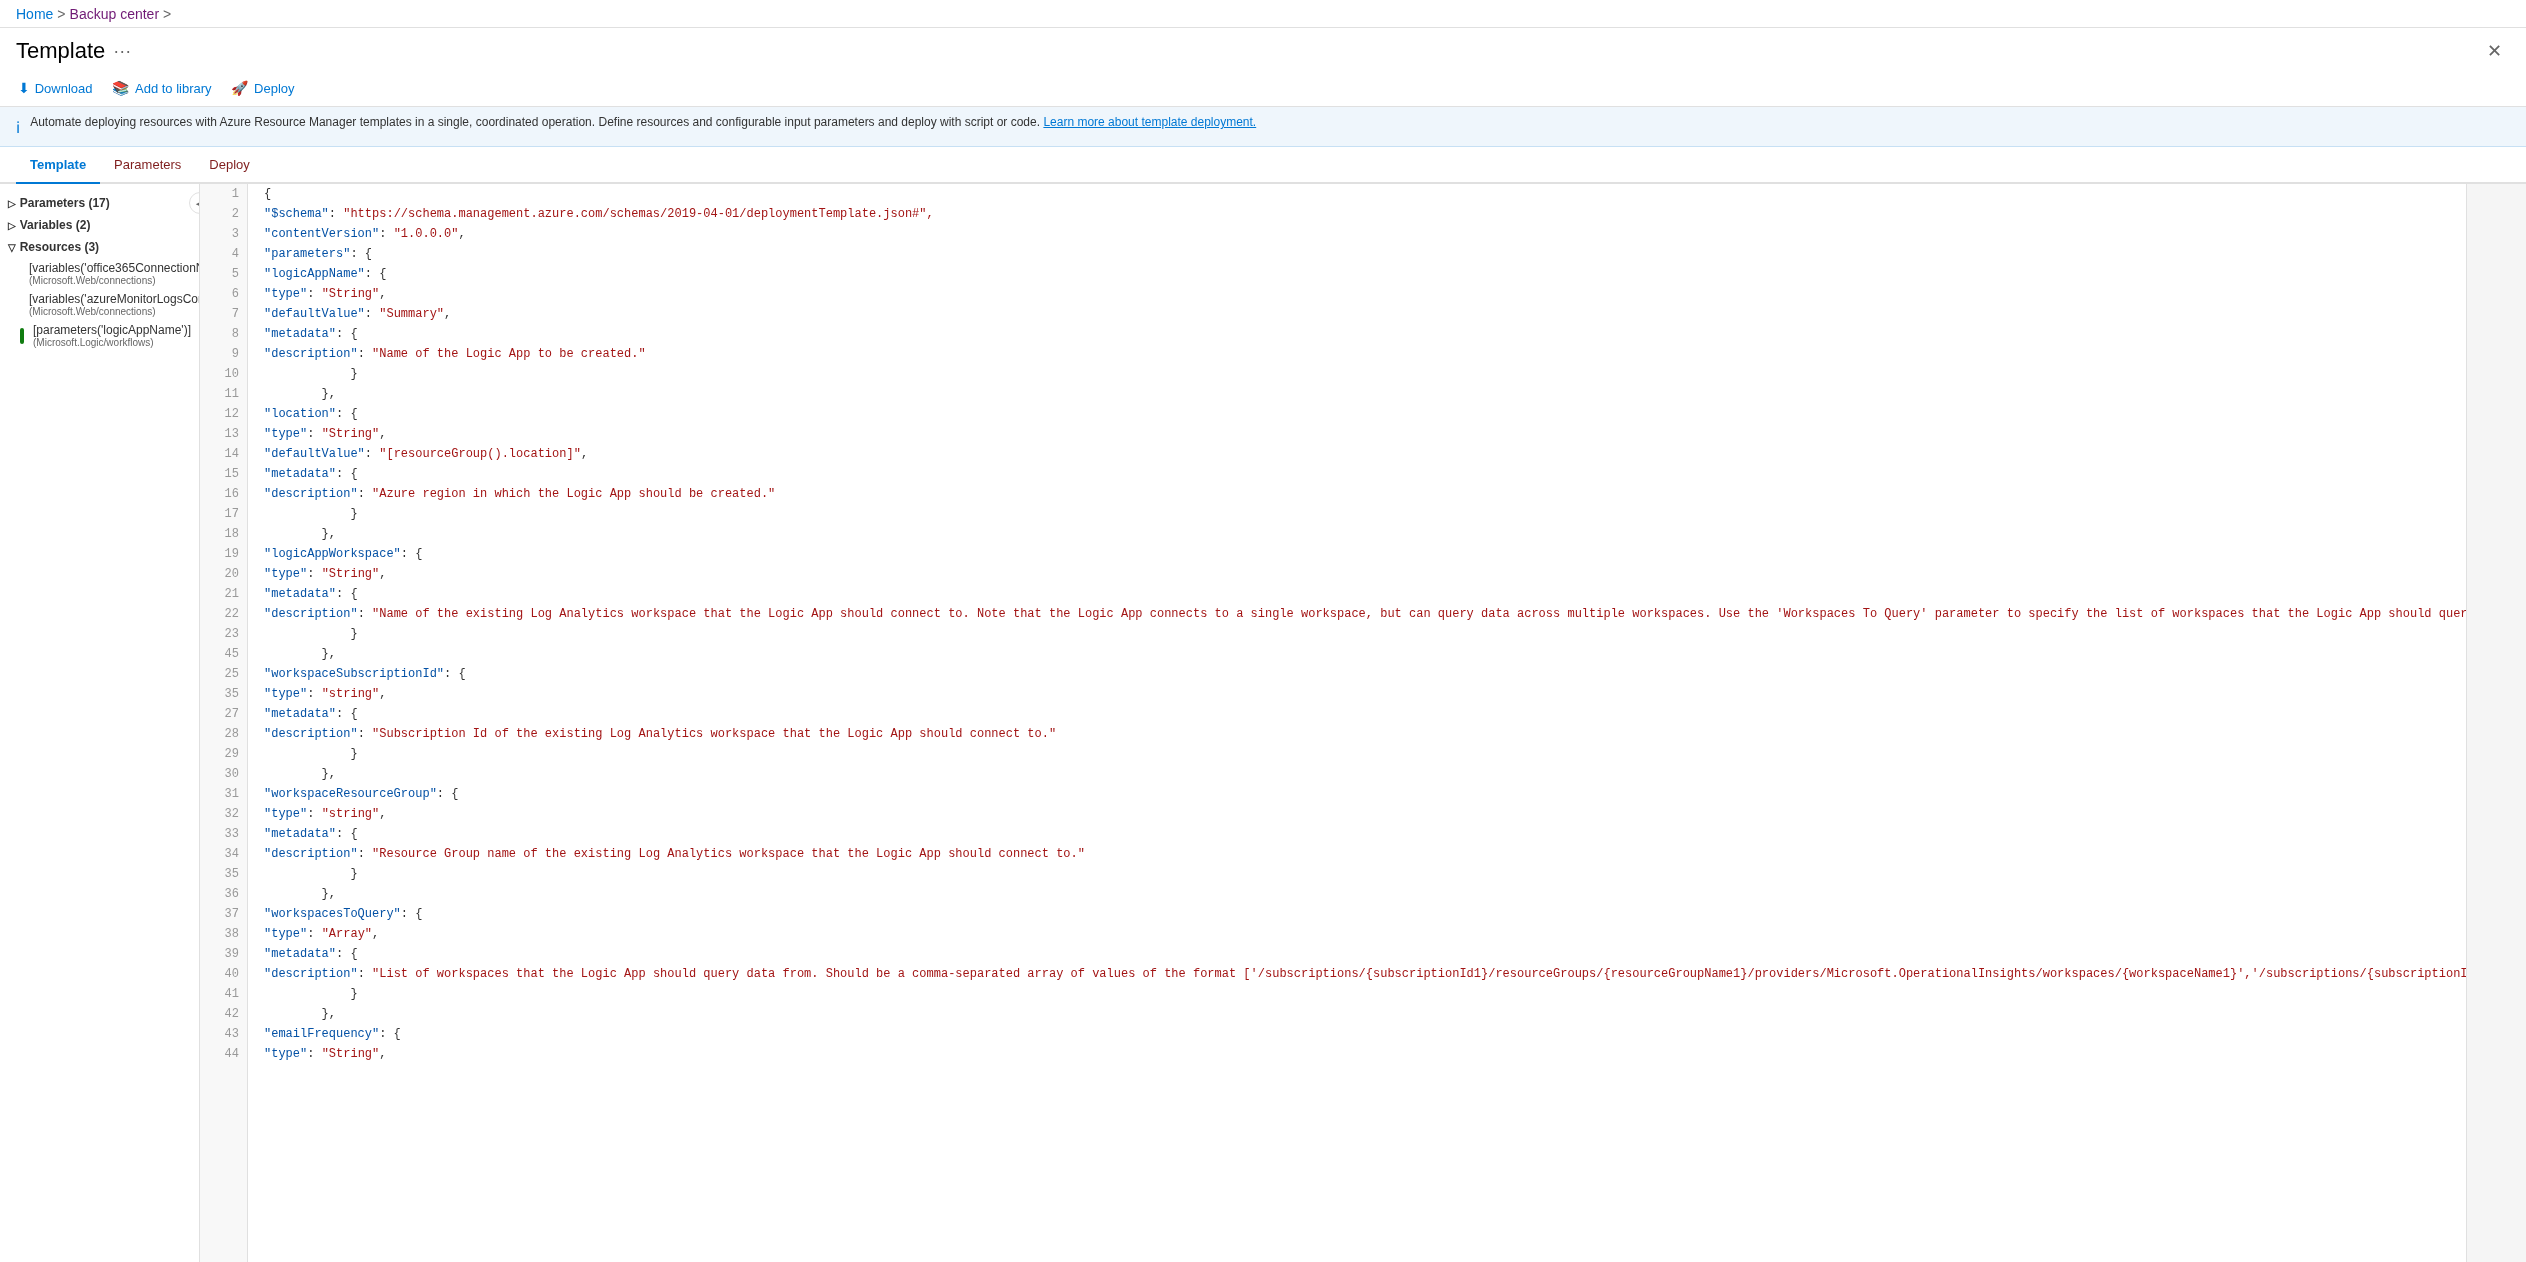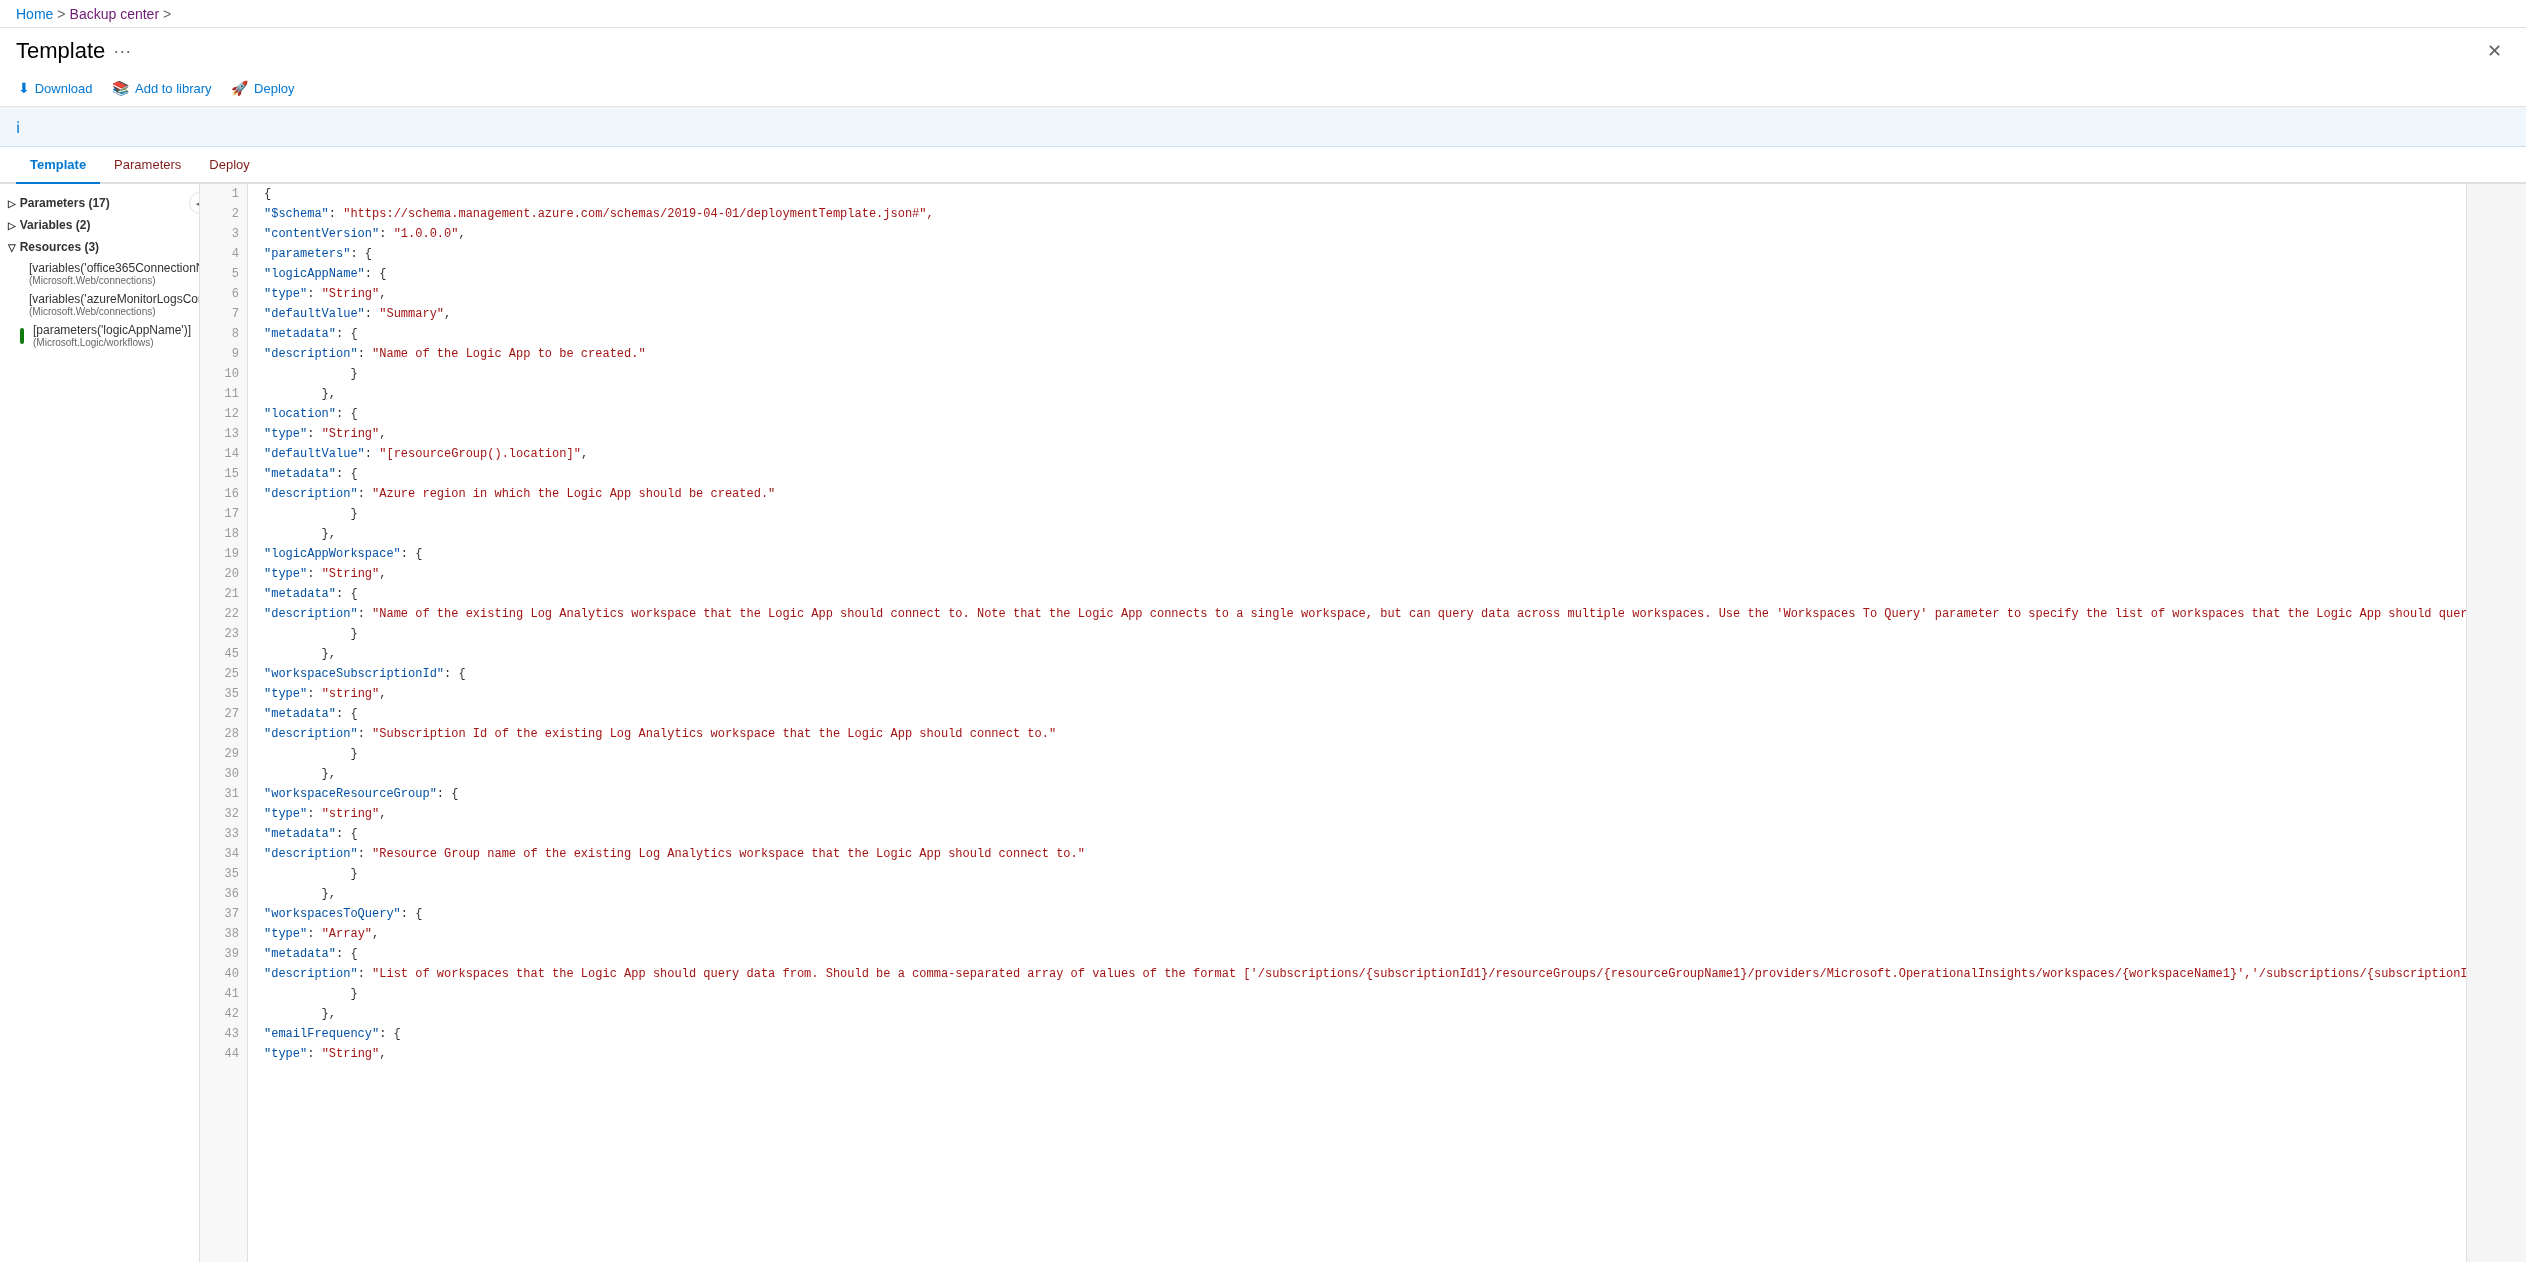--- a/index.html
+++ b/index.html
@@ -84,20 +84,24 @@
     <span>Add to library</span>
   </button>
   <button class="toolbar-btn">
     <span class="icon">🚀</span>
     <span>Deploy</span>
   </button>
 </div>
 
 <div class="info-banner">
   <span class="info-icon">ℹ</span>
+  <span>
+    <span>Automate deploying resources with Azure Resource Manager templates in a single, coordinated operation. Define resources and configurable input parameters and deploy with script or code.</span>
+    <a>Learn more about template deployment.</a>
+  </span>
 </div>
 
 <div class="tabs-bar">
   <div class="tab active">Template</div>
   <div class="tab">Parameters</div>
   <div class="tab">Deploy</div>
 </div>
 
 <div class="main-content">
 

